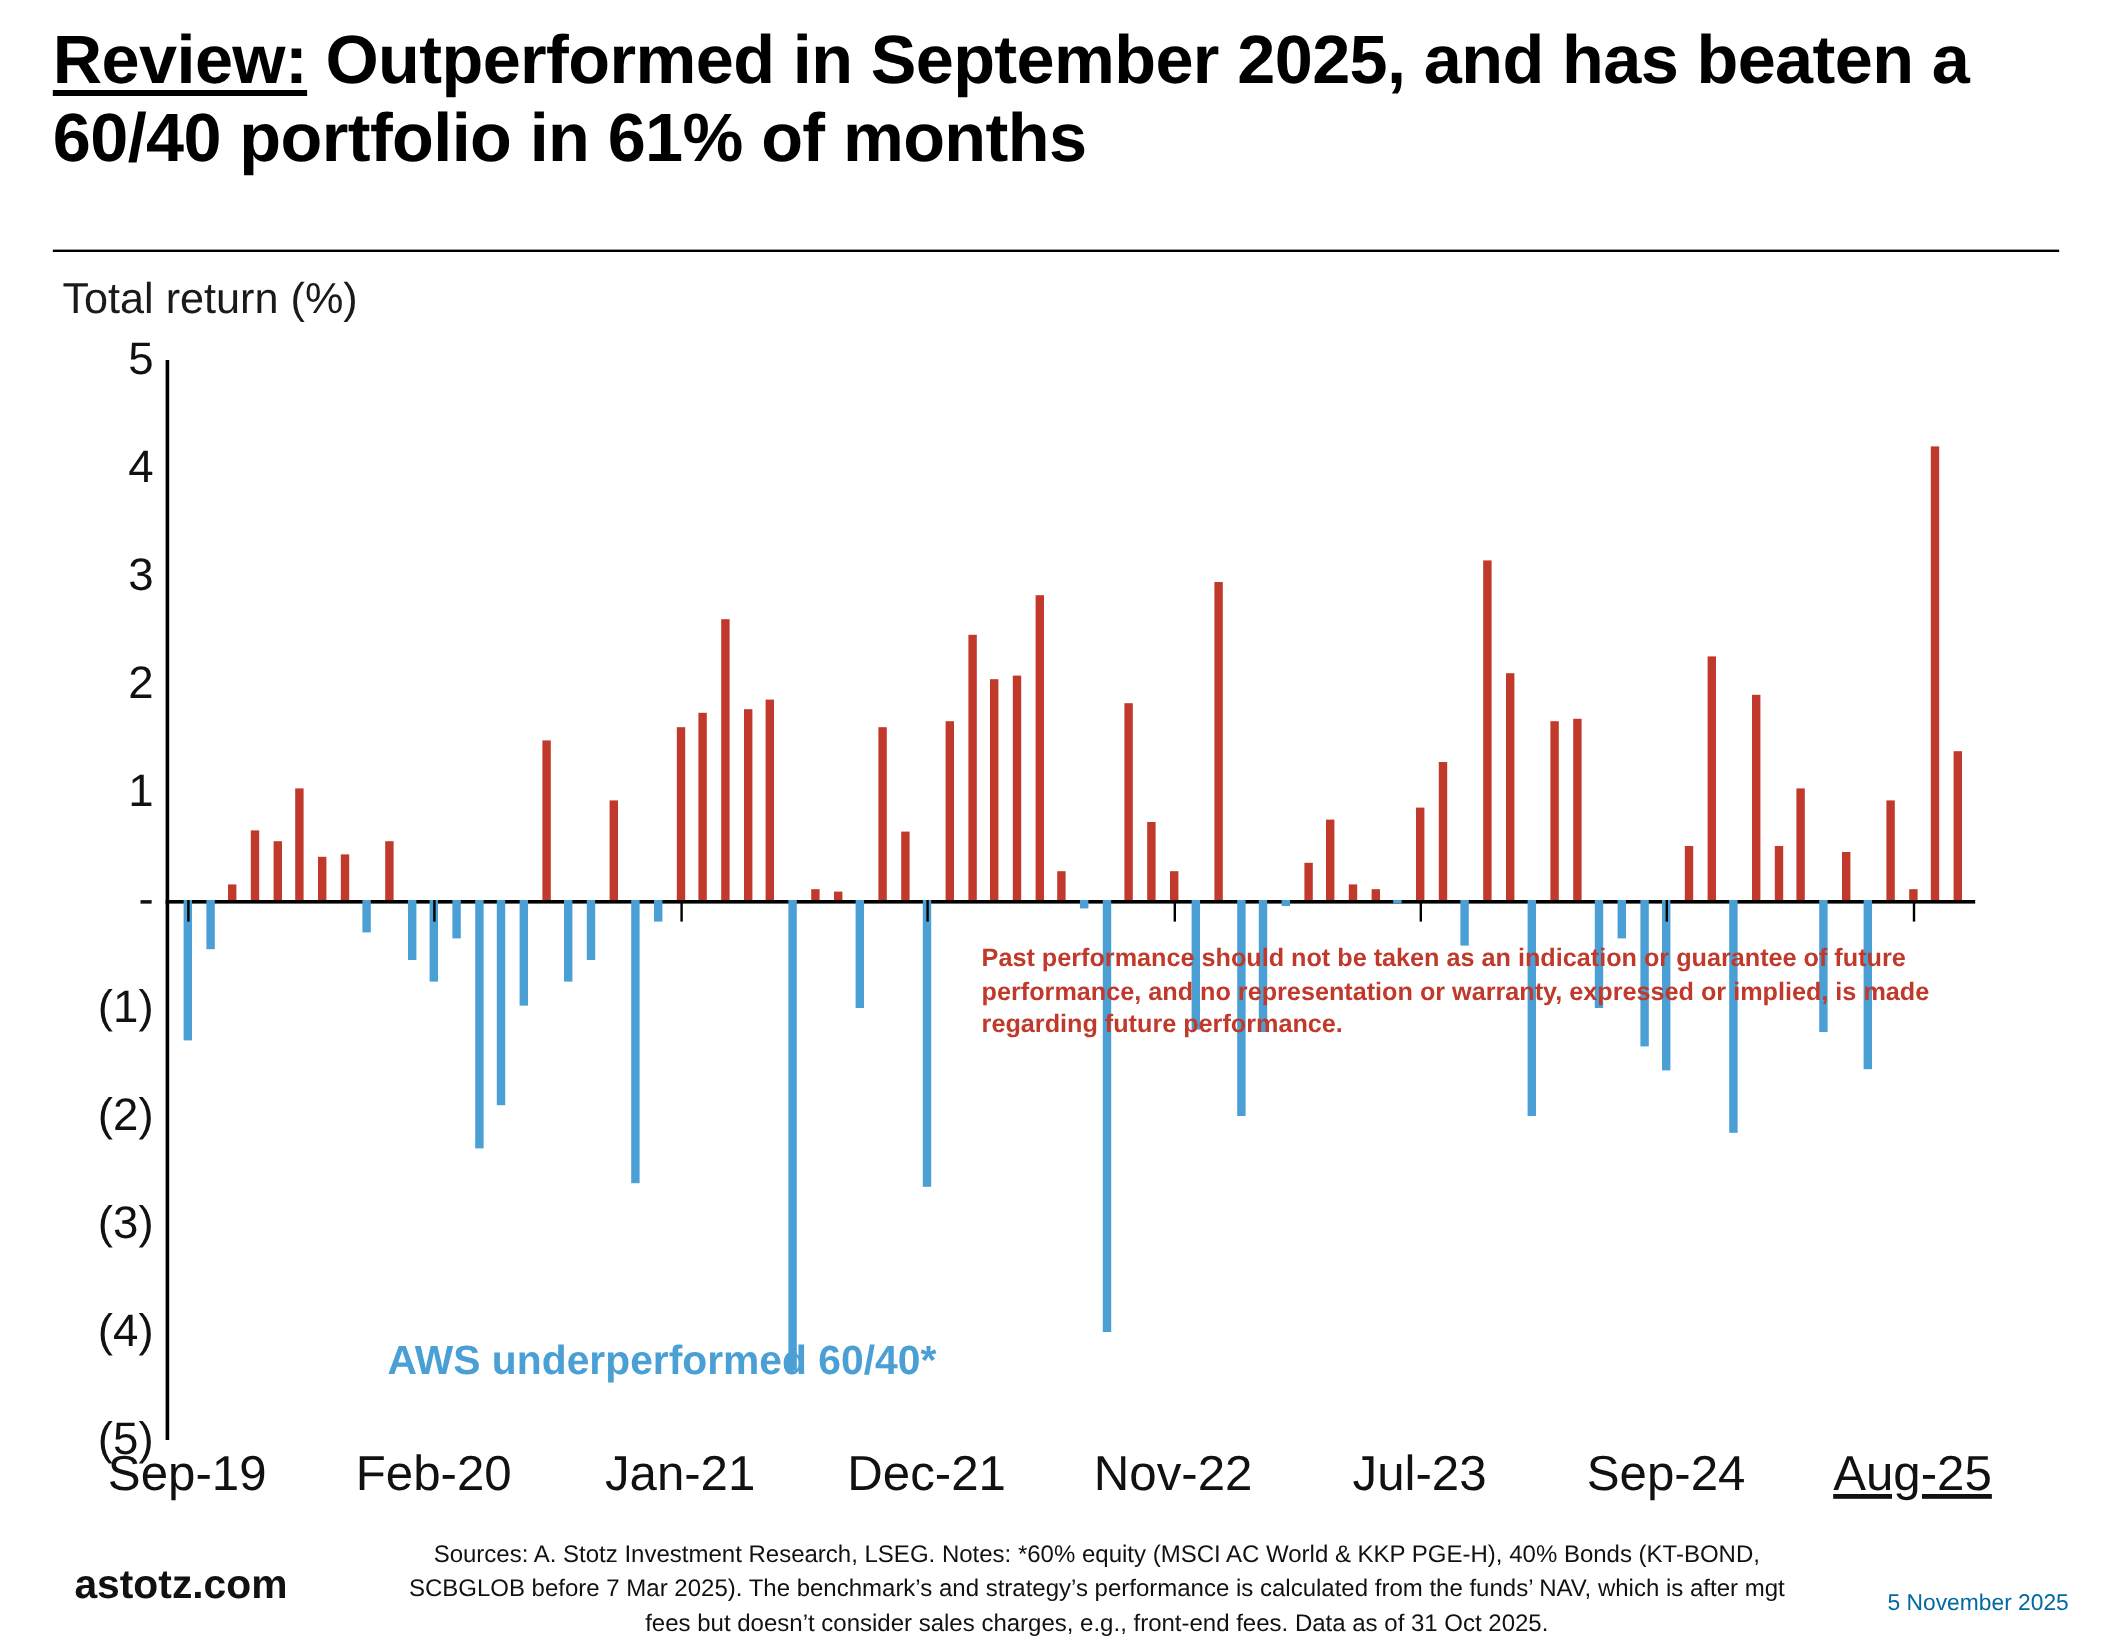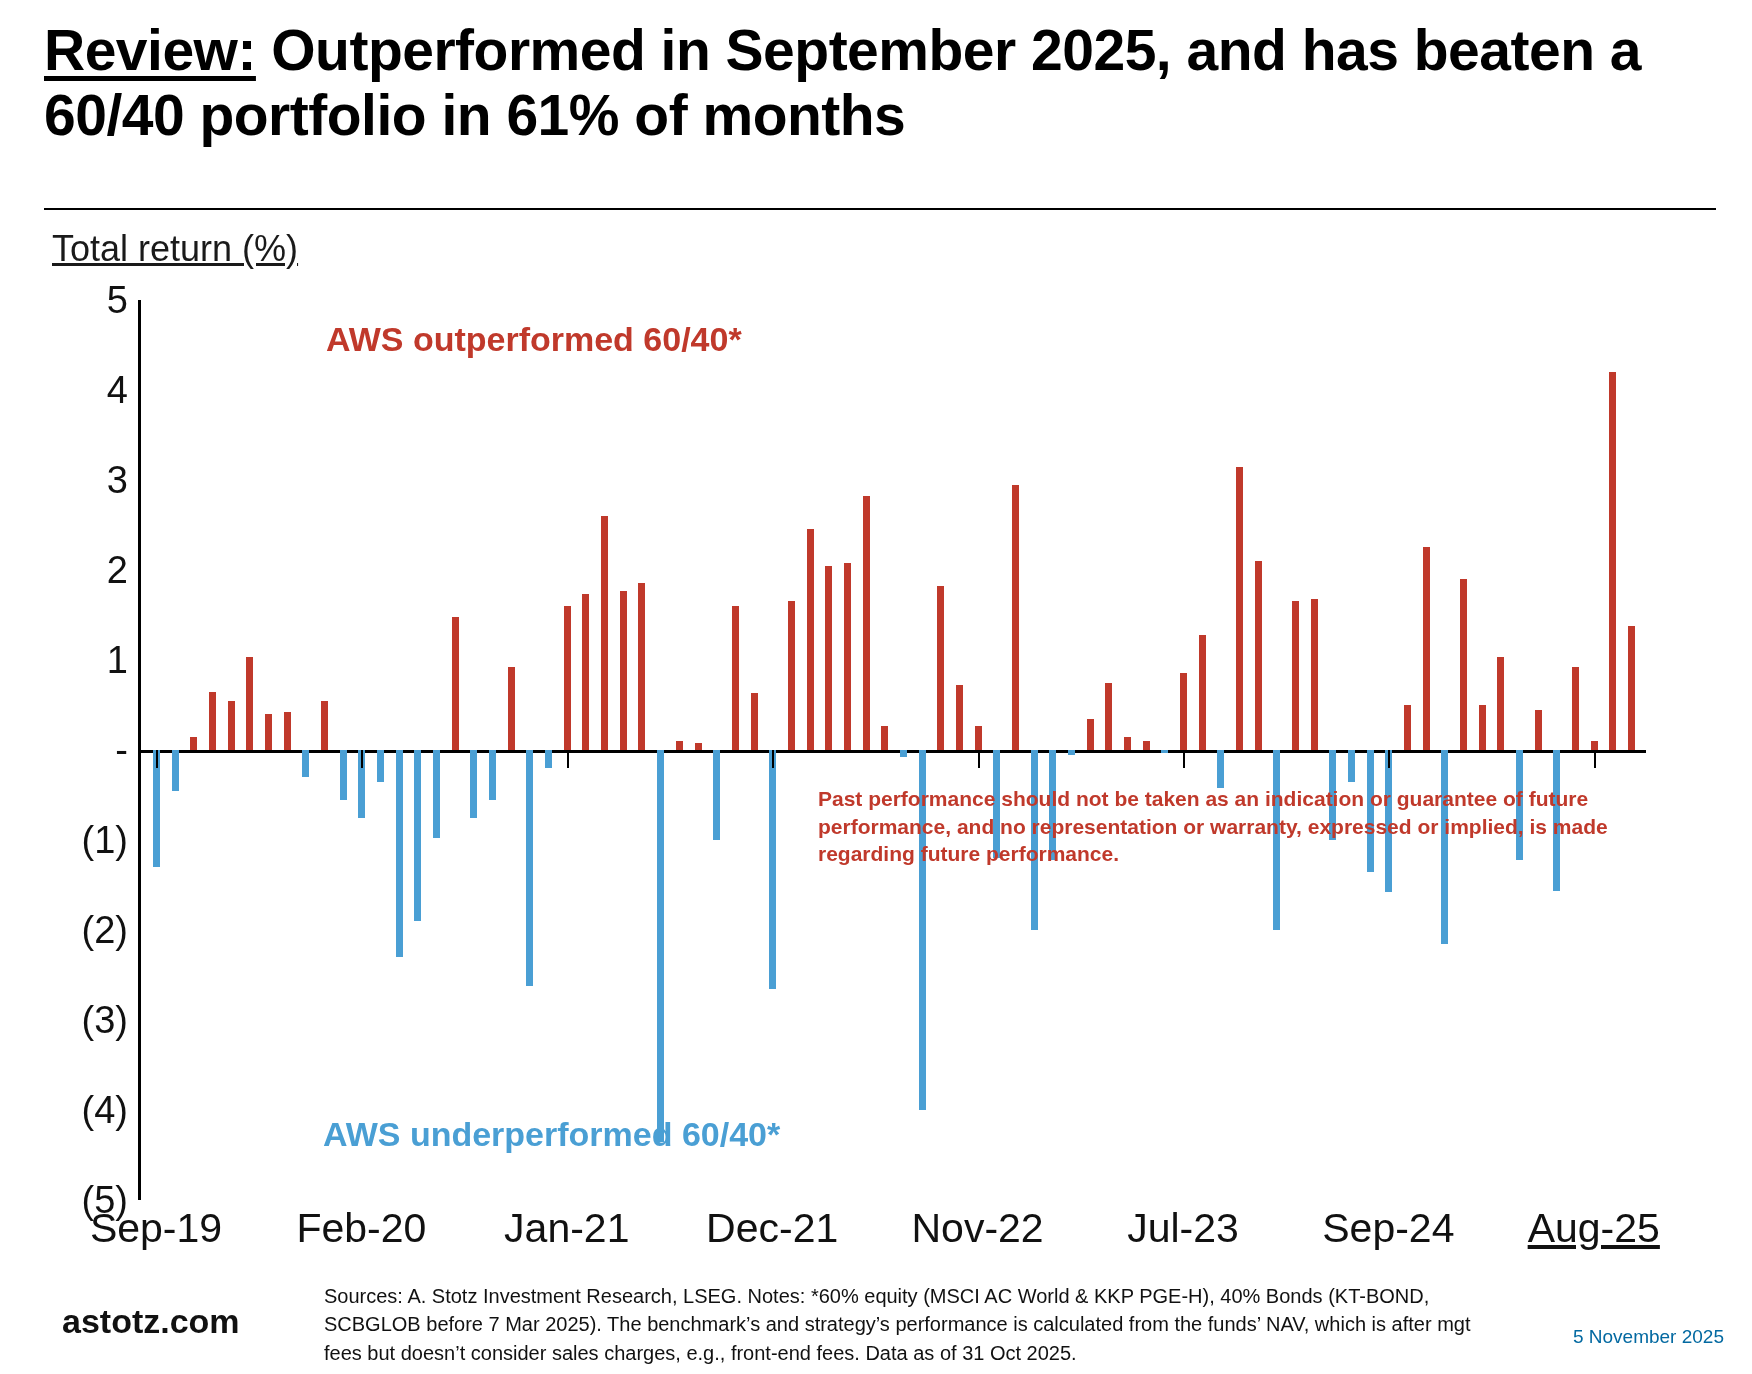--- a/index.html
+++ b/index.html
@@ -49,21 +49,20 @@
     background: #000000;
   }
 
   
   .axis-title {
     position: absolute;
     left: 52px;
     top: 228px;
     font-size: 36px;
     color: #1a1a1a;
-    text-decoration: underline;
   }
 
   .legend {
     position: absolute;
     right: 62px;
     top: 230px;
     display: flex;
     align-items: center;
     gap: 14px;
   }
@@ -192,20 +191,21 @@
     white-space: nowrap;
   }
 
   
   .footer {
     position: absolute;
     left: 0;
     top: 1282px;
     width: 1752px;
     height: 92px;
+    text-align: center;
   }
   .brand {
     position: absolute;
     left: 62px;
     top: 20px;
     font-size: 34px;
     font-weight: 700;
     color: #111;
   }
   .sources {
@@ -343,21 +343,20 @@
       <div id="ticks">
           <div class="tick" style="left: 15px;"></div>
           <div class="tick" style="left: 220.397px;"></div>
           <div class="tick" style="left: 425.794px;"></div>
           <div class="tick" style="left: 631.191px;"></div>
           <div class="tick" style="left: 836.588px;"></div>
           <div class="tick" style="left: 1041.99px;"></div>
           <div class="tick" style="left: 1247.38px;"></div>
           <div class="tick" style="left: 1452.78px;"></div>
         </div>
-      <div class="note-out">AWS outperformed 60/40*</div>
       <div class="note-under">AWS underperformed 60/40*</div>
     </div>
   </div>
 
   <div class="disclaimer">Past performance should not be taken as an indication or guarantee of future performance, and no representation or warranty, expressed or implied, is made regarding future performance.</div>
 
   <div class="xlabels" id="xlabels">
       <div class="xlabel" style="left: 156px;">Sep-19</div>
       <div class="xlabel" style="left: 361.397px;">Feb-20</div>
       <div class="xlabel" style="left: 566.794px;">Jan-21</div>

